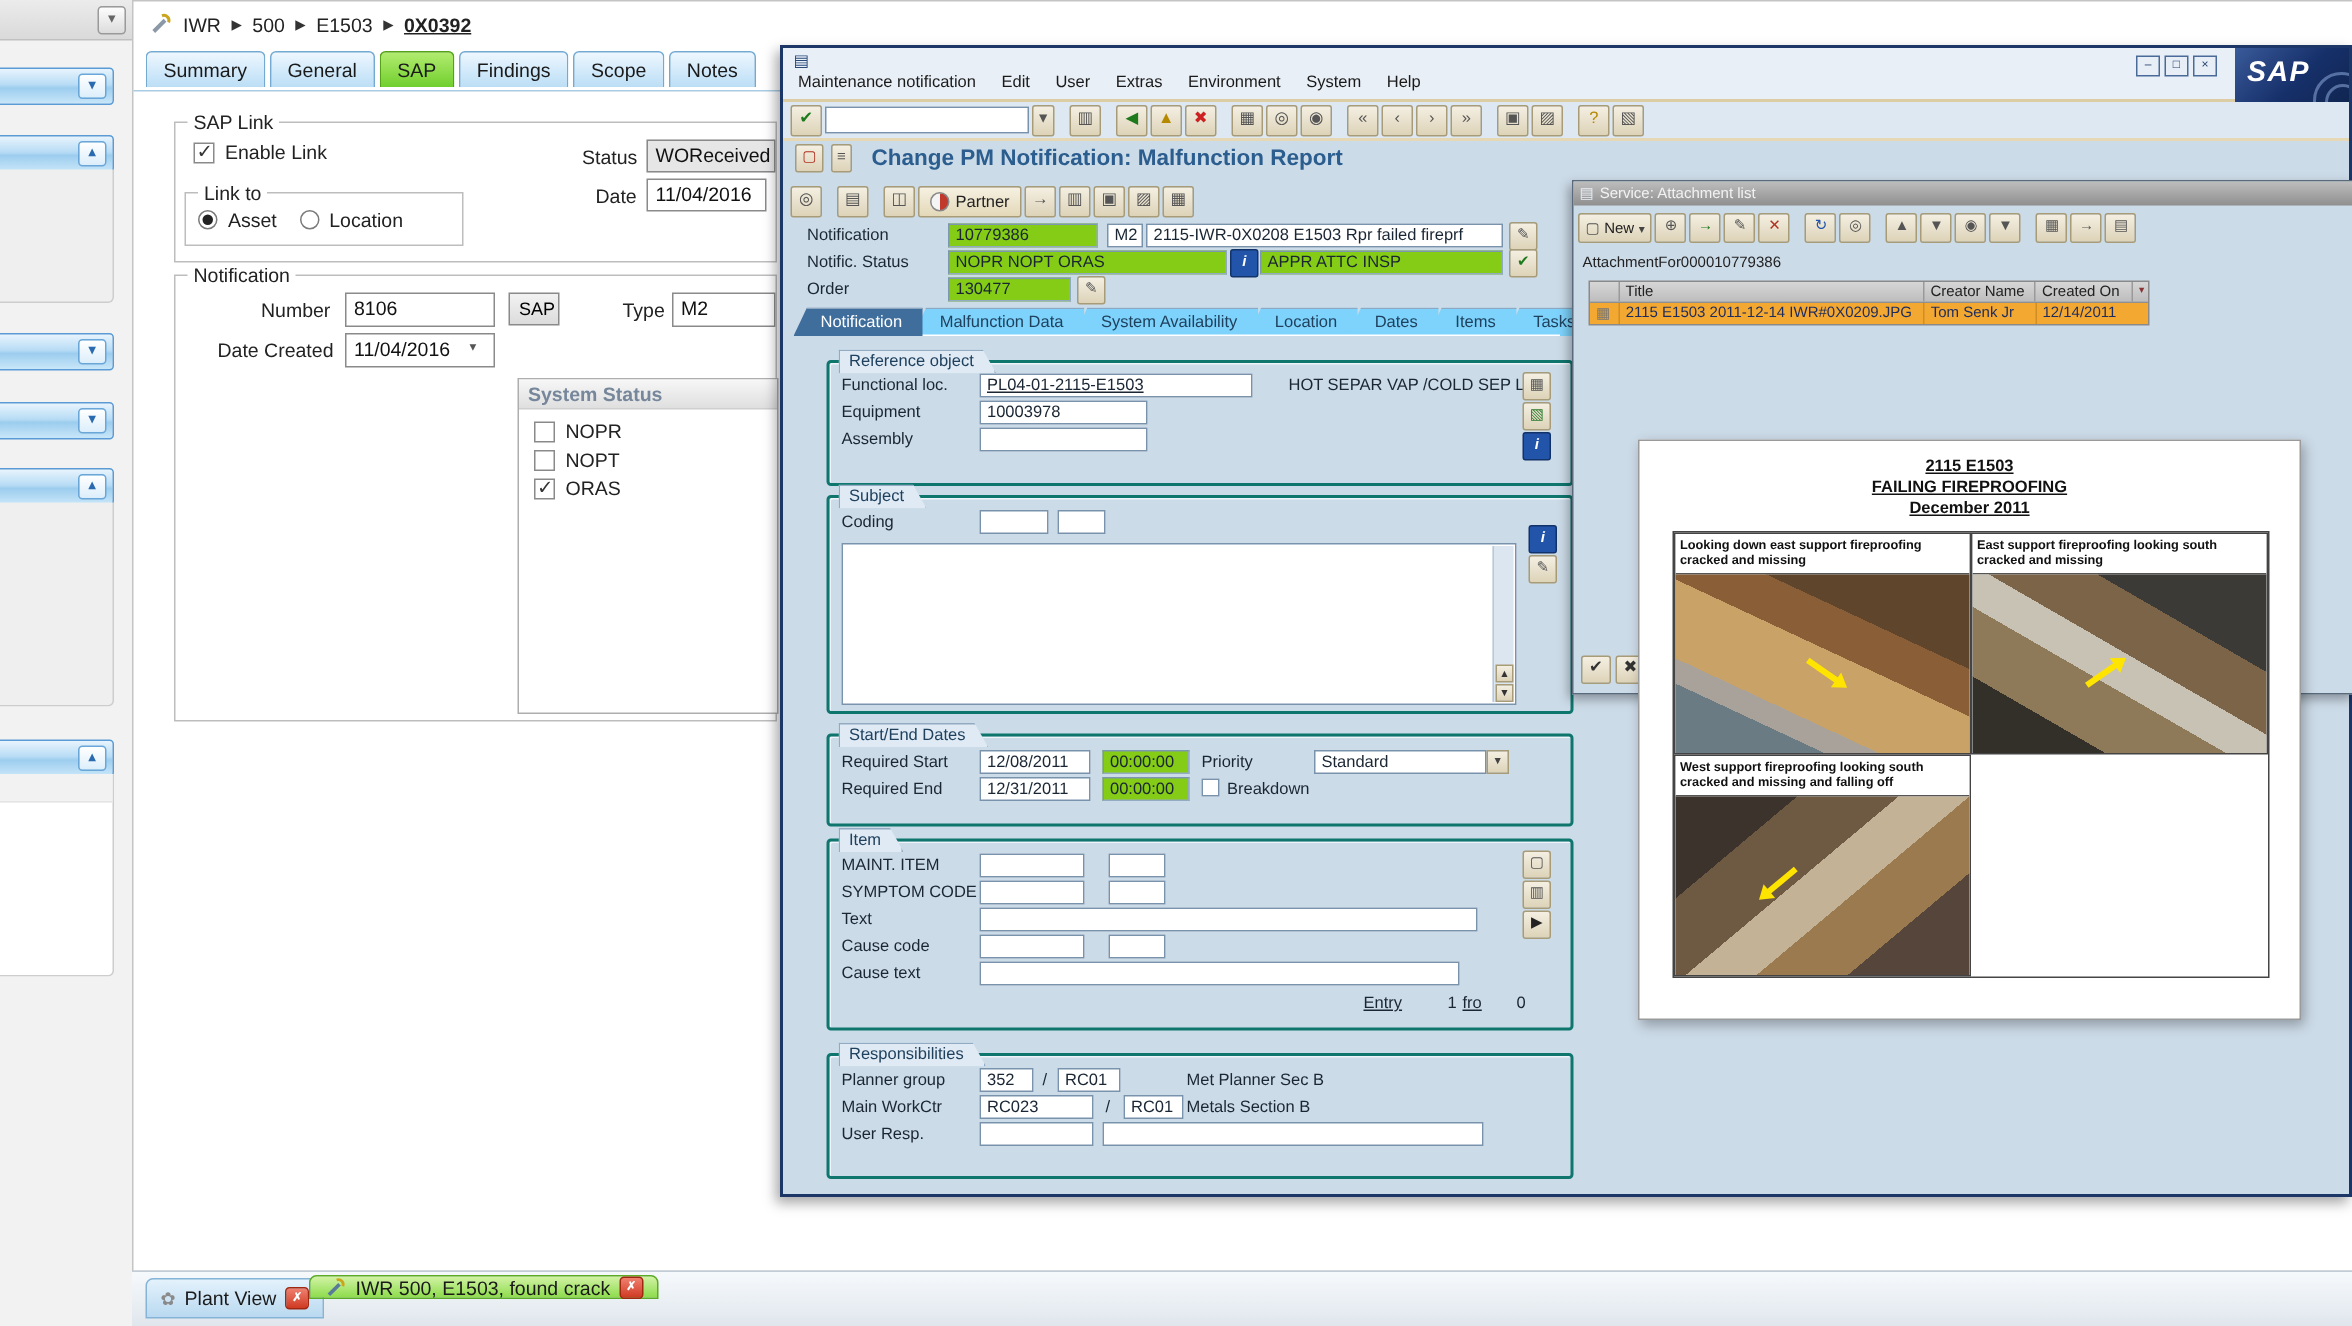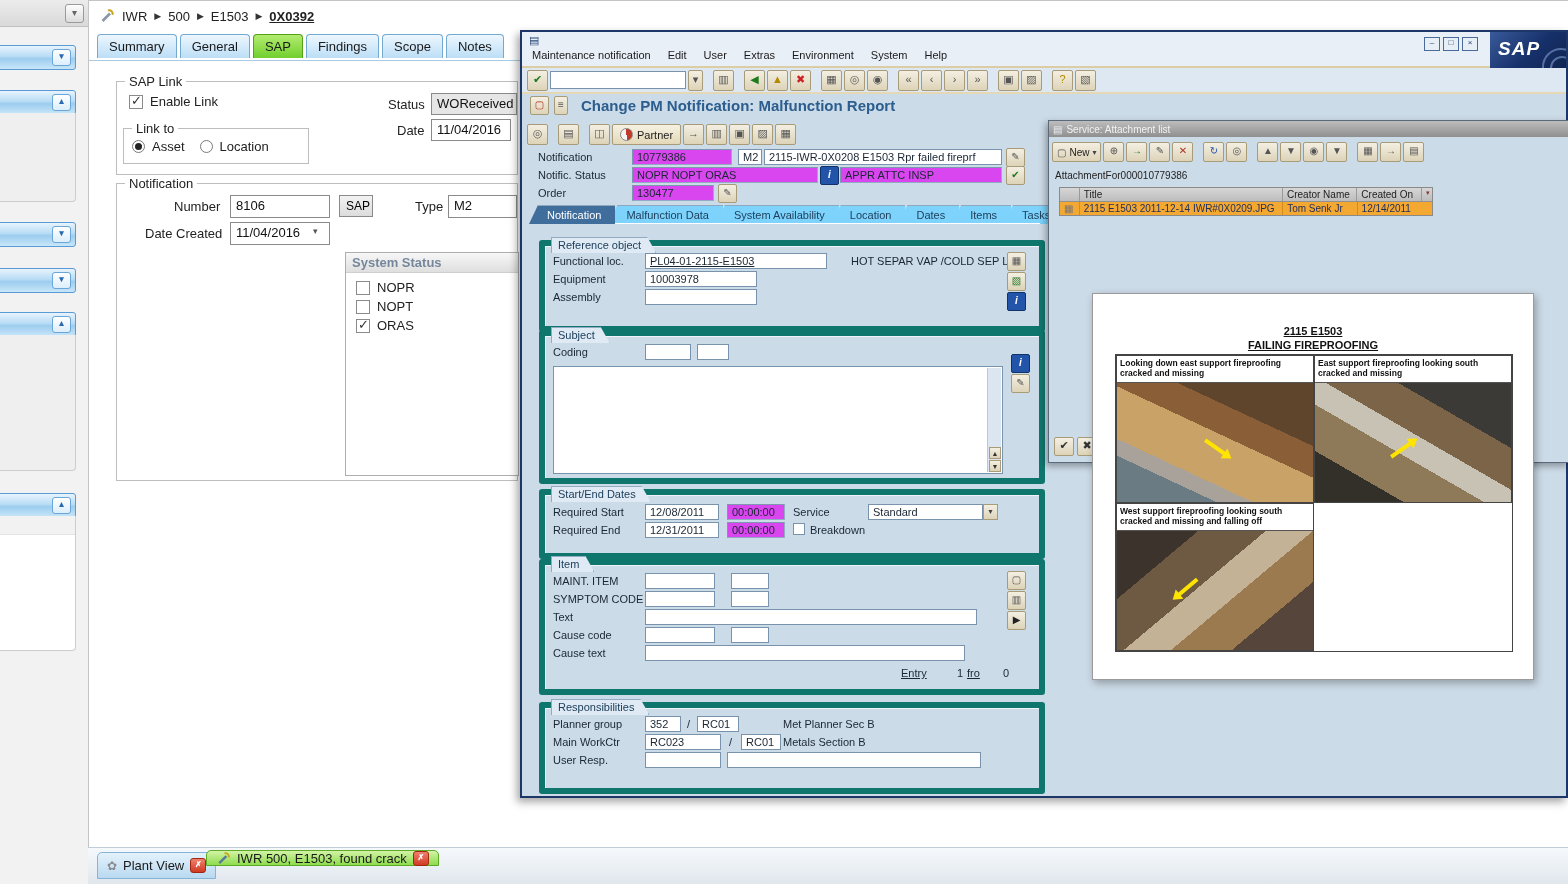--- a/index.html
+++ b/index.html
@@ -59,31 +59,31 @@
   .tbtn.grn{color:#1d7a1d}.tbtn.red{color:#c22}.tbtn.yel{color:#b58900}
   .tsep{width:6px;height:19px;flex:0 0 auto;}
   .cmdfld{width:128px;height:16px;background:#fff;border:1px solid #7a93ad;font-size:10px;padding:0 3px;flex:0 0 auto;}
   .sw-title{left:8px;top:64px;display:flex;align-items:center;gap:5px;}
   .sw-title h1{margin:0 0 0 8px;font-size:15px;font-weight:bold;color:#2b5d8e;}
   .sw-apptools{left:5px;top:92px;display:flex;align-items:center;gap:2px;}
   .partner-btn{height:19px;background:linear-gradient(#f6f1e2,#e3d8b8);border:1px solid #a89c78;border-radius:2px;
     display:flex;align-items:center;gap:4px;padding:0 7px;font-size:11px;color:#222;}
   .pie{width:11px;height:11px;border-radius:50%;background:conic-gradient(#c0392b 0 50%,#f4f4f4 50% 100%);border:1px solid #888;}
   .flabel{font-size:11px;color:#1a2633;}
-  .dfld{background:#d946ef;border:1px solid #93abc2;border-top-color:#7e97b0;border-left-color:#7e97b0;
+  .dfld{background:#84cc16;border:1px solid #93abc2;border-top-color:#7e97b0;border-left-color:#7e97b0;
     font-size:11px;color:#1a2633;padding:1px 4px;box-sizing:border-box;height:16px;}
   .wfld2{background:#fff;border:1px solid #7a93ad;font-size:11px;color:#1a2633;padding:1px 4px;box-sizing:border-box;height:16px;}
   .ibtn{width:17px;height:17px;background:linear-gradient(#f4efe2,#ddd3b8);border:1px solid #a89c78;border-radius:2px;
     text-align:center;line-height:15px;font-size:10px;color:#555;}
   .ibtn.info{background:#2255aa;color:#fff;font-weight:bold;font-style:italic;border-color:#12336a;}
   .stabs{left:14px;top:173px;display:flex;}
   .stab{height:18px;line-height:18px;padding:0 14px 0 18px;background:#7dd3fc;color:#20415e;font-size:11px;
     clip-path:polygon(9px 0,100% 0,100% 100%,0 100%);margin-left:-7px;border-top:1px solid #8fa8c0;}
   .stab.on{background:#3f6e9d;color:#fff;z-index:2;}
-  .sect{left:17px;width:494px;background:#ccdbe8;border:6px solid #0f766e;border-radius:3px;box-shadow:1px 1px 0 #eef4f9 inset;}
+  .sect{left:29px;width:494px;background:#ccdbe8;border:2px solid #0f766e;border-radius:3px;box-shadow:1px 1px 0 #eef4f9 inset;}
   .sect-tab{position:absolute;top:-9px;left:6px;height:15px;line-height:15px;padding:0 14px 0 6px;font-size:11px;color:#20415e;
     background:#dfeaf4;border:1px solid #93abc2;border-bottom:none;clip-path:polygon(0 0,calc(100% - 9px) 0,100% 100%,0 100%);}
   .scb{width:12px;height:12px;border:1px solid #7a93ad;background:#fff;display:inline-block;position:relative;box-sizing:border-box;}
   .combo-btn{width:15px;height:16px;background:linear-gradient(#f4efe2,#ddd3b8);border:1px solid #a89c78;font-size:7px;color:#444;text-align:center;line-height:14px;box-sizing:border-box;}
   .stext{background:#fff;border:1px solid #7a93ad;}
   .stext .txt{position:absolute;left:4px;top:2px;right:18px;bottom:2px;font-family:"DejaVu Sans Mono",monospace;
     font-size:10.5px;line-height:13px;color:#4a4a4a;white-space:pre-wrap;overflow:hidden;}
   .sbar{position:absolute;top:1px;bottom:1px;right:1px;width:13px;background:#dce6f0;border-left:1px solid #b8c8d8;}
   .sarr{position:absolute;right:0;width:12px;height:12px;background:linear-gradient(#f4efe2,#ddd3b8);border:1px solid #a89c78;font-size:7px;color:#333;text-align:center;line-height:11px;box-sizing:border-box;}
 
@@ -102,21 +102,21 @@
   .att-h{display:flex;background:linear-gradient(#d6d6d6,#bdbdbd);border-bottom:1px solid #909090;font-size:10px;color:#222;}
   .att-h div{padding:1px 4px;border-right:1px solid #9a9a9a;box-sizing:border-box;}
   .att-r{display:flex;background:#f3a832;font-size:10px;color:#1c2c5e;}
   .att-r div{padding:1px 4px;border-right:1px solid #cf8d22;box-sizing:border-box;white-space:nowrap;overflow:hidden;}
   .cfm{width:18px;height:17px;background:linear-gradient(#f4efe2,#ddd3b8);border:1px solid #a89c78;border-radius:2px;
     text-align:center;line-height:15px;font-size:11px;color:#333;}
 
   
   .sheet{left:1092px;top:293px;width:440px;height:385px;background:#fff;border:1px solid #9a9a9a;
     box-shadow:2px 3px 8px rgba(0,0,0,.3);z-index:40;color:#111;}
-  .sheet-hd{left:0;top:10px;width:100%;text-align:center;font-size:11px;font-weight:bold;line-height:14px;margin-top:20px;}
+  .sheet-hd{left:0;top:10px;width:100%;text-align:center;font-size:11px;font-weight:bold;line-height:14px;}
   .sheet-hd div{text-decoration:underline;}
   .pgrid{left:22px;top:60px;width:396px;height:296px;display:grid;grid-template-columns:1fr 1fr;grid-template-rows:1fr 1fr;
     border:1px solid #444;}
   .pcell{border:1px solid #444;display:flex;flex-direction:column;overflow:hidden;}
   .pcap{font-size:8.5px;font-weight:bold;line-height:10px;padding:2px 3px;background:#fff;border-bottom:1px solid #555;min-height:22px;}
   .photo{flex:1;position:relative;}
   .ph1{background:linear-gradient(25deg,#6b7b84 0 22%,#a8a29a 22% 30%,#c9a268 30% 55%,#8a5f38 55% 70%,#5e452c 70% 100%);}
   .ph2{background:linear-gradient(100deg,#9aa4ac 0 18%,#5a646e 18% 34%,#b9b2a4 34% 52%,#7c6a50 52% 74%,#4e4436 74% 100%);}
   .ph3{background:linear-gradient(210deg,#3c3a36 0 28%,#7b6448 28% 46%,#c8c2b4 46% 58%,#8e7a58 58% 78%,#33302a 78% 100%);}
   .ph4{background:linear-gradient(320deg,#55453a 0 24%,#9c7a50 24% 42%,#c4b296 42% 56%,#6e5a42 56% 76%,#3c342c 76% 100%);}
@@ -367,21 +367,21 @@
         <span class="sarr" style="bottom:0">▼</span>
       </div>
     </div>
   </div>
 
   <div class="ab sect" style="top:457px;height:58px">
     <span class="sect-tab">Start/End Dates</span>
     <span class="ab flabel" style="left:8px;top:11px">Required Start</span>
     <div class="ab wfld2" style="left:100px;top:9px;width:74px">12/08/2011</div>
     <div class="ab dfld" style="left:182px;top:9px;width:58px">00:00:00</div>
-    <span class="ab flabel" style="left:248px;top:11px">Service</span>
+    <span class="ab flabel" style="left:248px;top:11px">Priority</span>
     <div class="ab wfld2" style="left:323px;top:9px;width:115px">Standard</div>
     <span class="ab combo-btn" style="left:438px;top:9px">▼</span>
     <span class="ab flabel" style="left:8px;top:29px">Required End</span>
     <div class="ab wfld2" style="left:100px;top:27px;width:74px">12/31/2011</div>
     <div class="ab dfld" style="left:182px;top:27px;width:58px">00:00:00</div>
     <span class="ab scb" style="left:248px;top:28px"></span>
     <span class="ab flabel" style="left:265px;top:29px">Breakdown</span>
   </div>
 
   <div class="ab sect" style="top:527px;height:124px">
@@ -473,20 +473,21 @@
   <div class="ab" style="left:5px;top:316px;display:flex;gap:3px">
     <span class="cfm">✔</span>
     <span class="cfm">✖</span>
   </div>
 </div>
 
 <div class="ab sheet">
   <div class="ab sheet-hd">
     <div>2115 E1503</div>
     <div>FAILING FIREPROOFING</div>
+    <div>December 2011</div>
   </div>
   <div class="ab pgrid">
     <div class="pcell">
       <div class="pcap">Looking down east support fireproofing cracked and missing</div>
       <div class="photo ph1">
         <span class="arr" style="left:44%;top:52%;transform:rotate(35deg)"></span>
       </div>
     </div>
     <div class="pcell">
       <div class="pcap">East support fireproofing looking south cracked and missing</div>

